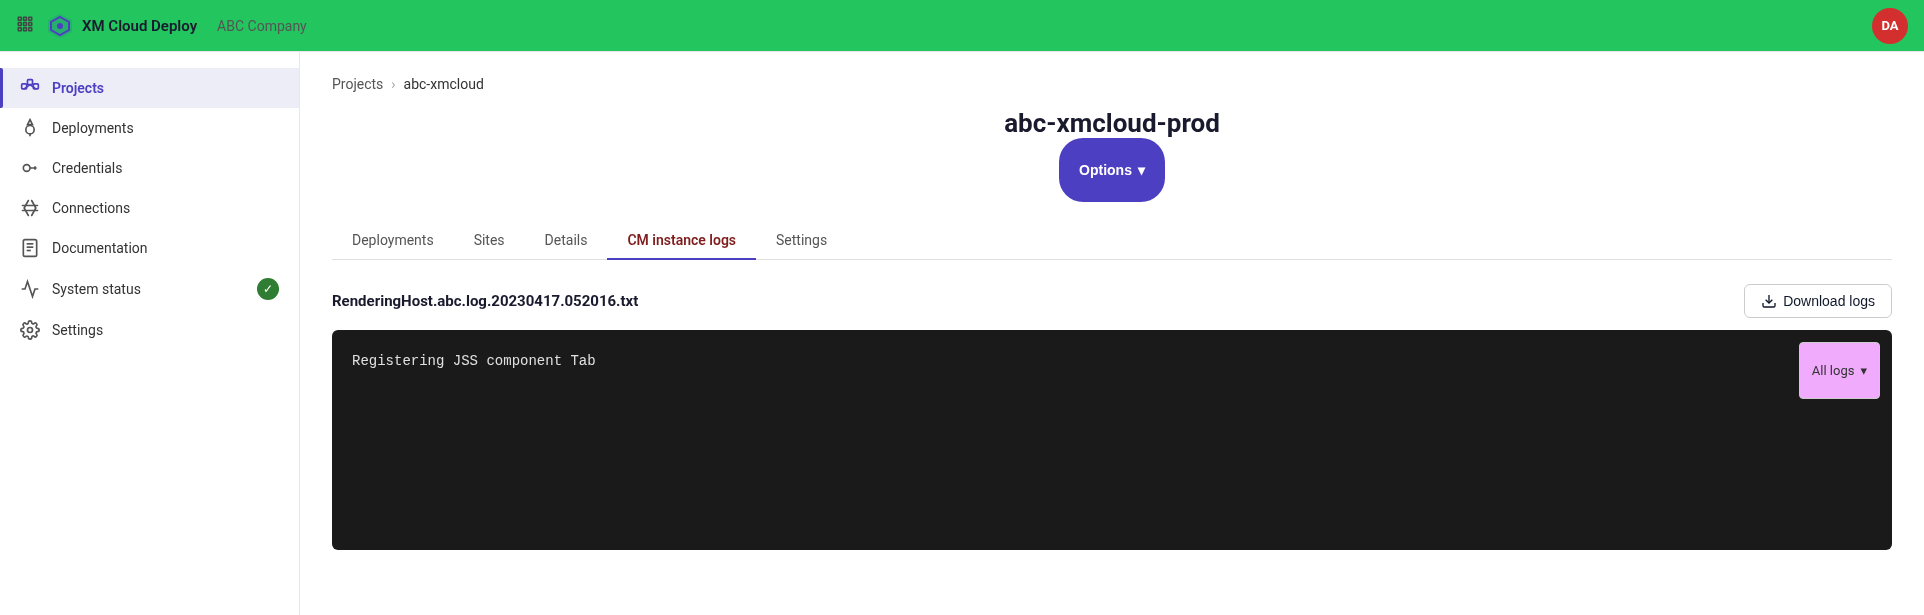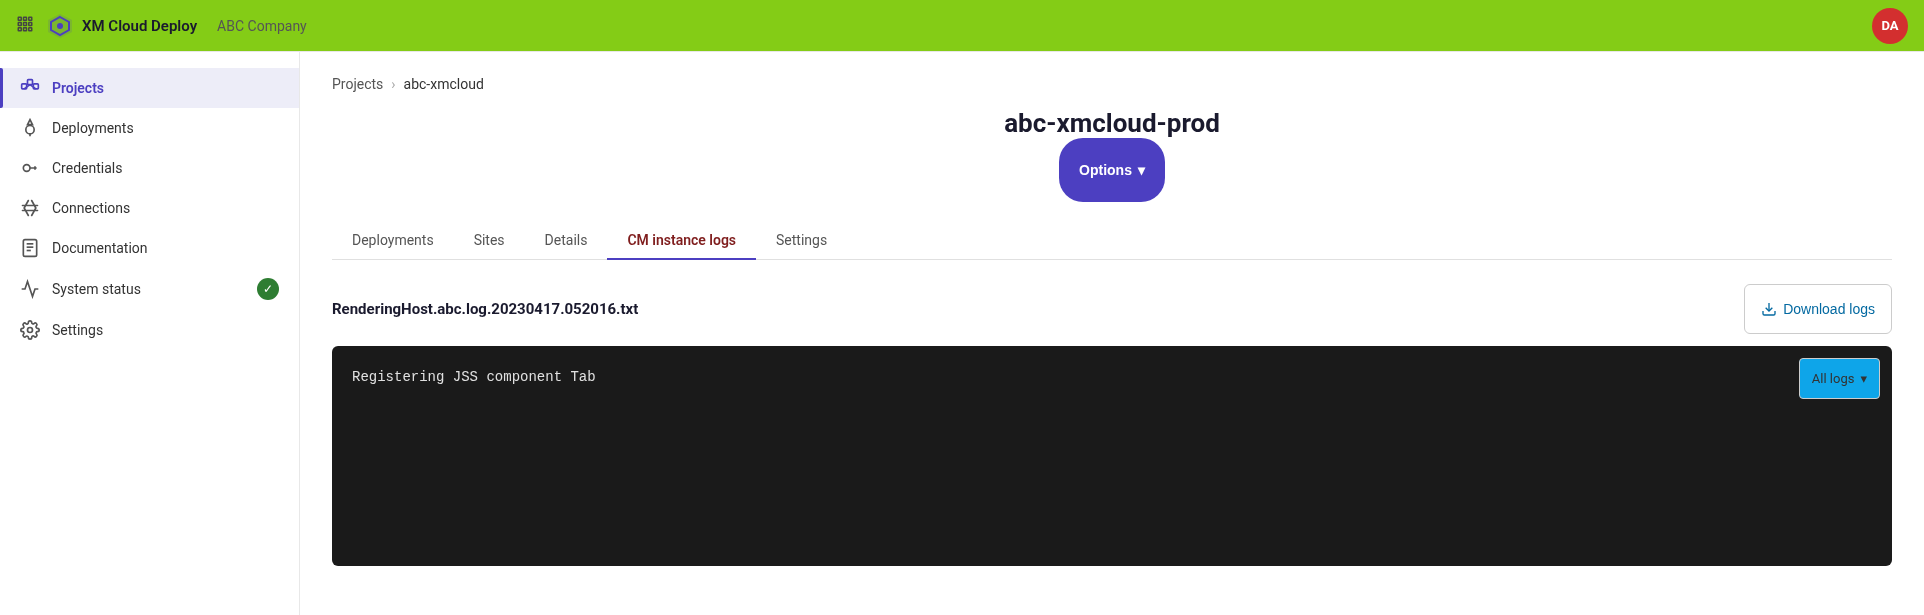--- a/index.html
+++ b/index.html
@@ -1,21 +1,21 @@
 <!DOCTYPE html>
 <html><head>
   <meta charset="utf-8">
   <style>
     * { box-sizing: border-box; margin: 0; padding: 0; }
     body { font-family: -apple-system, BlinkMacSystemFont, 'Segoe UI', Roboto, sans-serif; background: #fff; height: 615px; overflow: hidden; display: flex; flex-direction: column; }
 
     
     .topnav {
       display: flex; align-items: center; height: 52px;
-      background: #84cc16; border-bottom: 1px solid #e8e8e8;
+      background: #22c55e; border-bottom: 1px solid #e8e8e8;
       padding: 0 16px; gap: 12px; flex-shrink: 0;
     }
     .topnav-grid-icon { color: #444; font-size: 18px; cursor: pointer; }
     .topnav-logo { display: flex; align-items: center; gap: 8px; }
     .topnav-logo-icon { width: 28px; height: 28px; }
     .topnav-app-name { font-size: 15px; font-weight: 600; color: #1a1a2e; }
     .topnav-company { font-size: 14px; color: #555; margin-left: 8px; }
     .topnav-spacer { flex: 1; }
     .topnav-avatar {
       width: 36px; height: 36px; border-radius: 50%;
@@ -76,34 +76,34 @@
       padding: 10px 20px; font-size: 14px; color: #555; cursor: pointer;
       border-bottom: 2px solid transparent; margin-bottom: -1px;
     }
     .tab.active { color: #7f1d1d; border-bottom-color: #4c3fc1; font-weight: 600; }
 
     
     .log-header { display: flex; align-items: center; justify-content: space-between; margin-bottom: 12px; }
     .log-filename { font-size: 15px; font-weight: 700; color: #1a1a2e; }
     .download-btn {
       display: flex; align-items: center; gap: 6px;
-      background: #fff; border: 1px solid #ccc; padding: 16px 16px;
-      border-radius: 6px; font-size: 14px; color: #0369a1; cursor: pointer;
+      background: #fff; border: 1px solid #ccc; padding: 8px 16px;
+      border-radius: 6px; font-size: 14px; color: #0f172a; cursor: pointer;
     }
 
     
     .log-viewer {
       background: #1a1a1a; border-radius: 6px; padding: 20px;
       min-height: 220px; position: relative;
     }
     .log-text { font-family: 'Courier New', monospace; font-size: 14px; color: #e0e0e0; line-height: 1.6; }
     .log-filter {
       position: absolute; top: 12px; right: 12px;
-      background: #0ea5e9; border: 1px solid #ccc; border-radius: 4px;
-      padding: 12px 12px; font-size: 13px; color: #333;
+      background: #f0abfc; border: 1px solid #ccc; border-radius: 4px;
+      padding: 20px 12px; font-size: 13px; color: #333;
       display: flex; align-items: center; gap: 6px; cursor: pointer;
     }
 
     
     .icon-svg { width: 18px; height: 18px; fill: none; stroke: currentColor; stroke-width: 2; }
   </style>
 </head>
 <body>
 
 <nav class="topnav">

